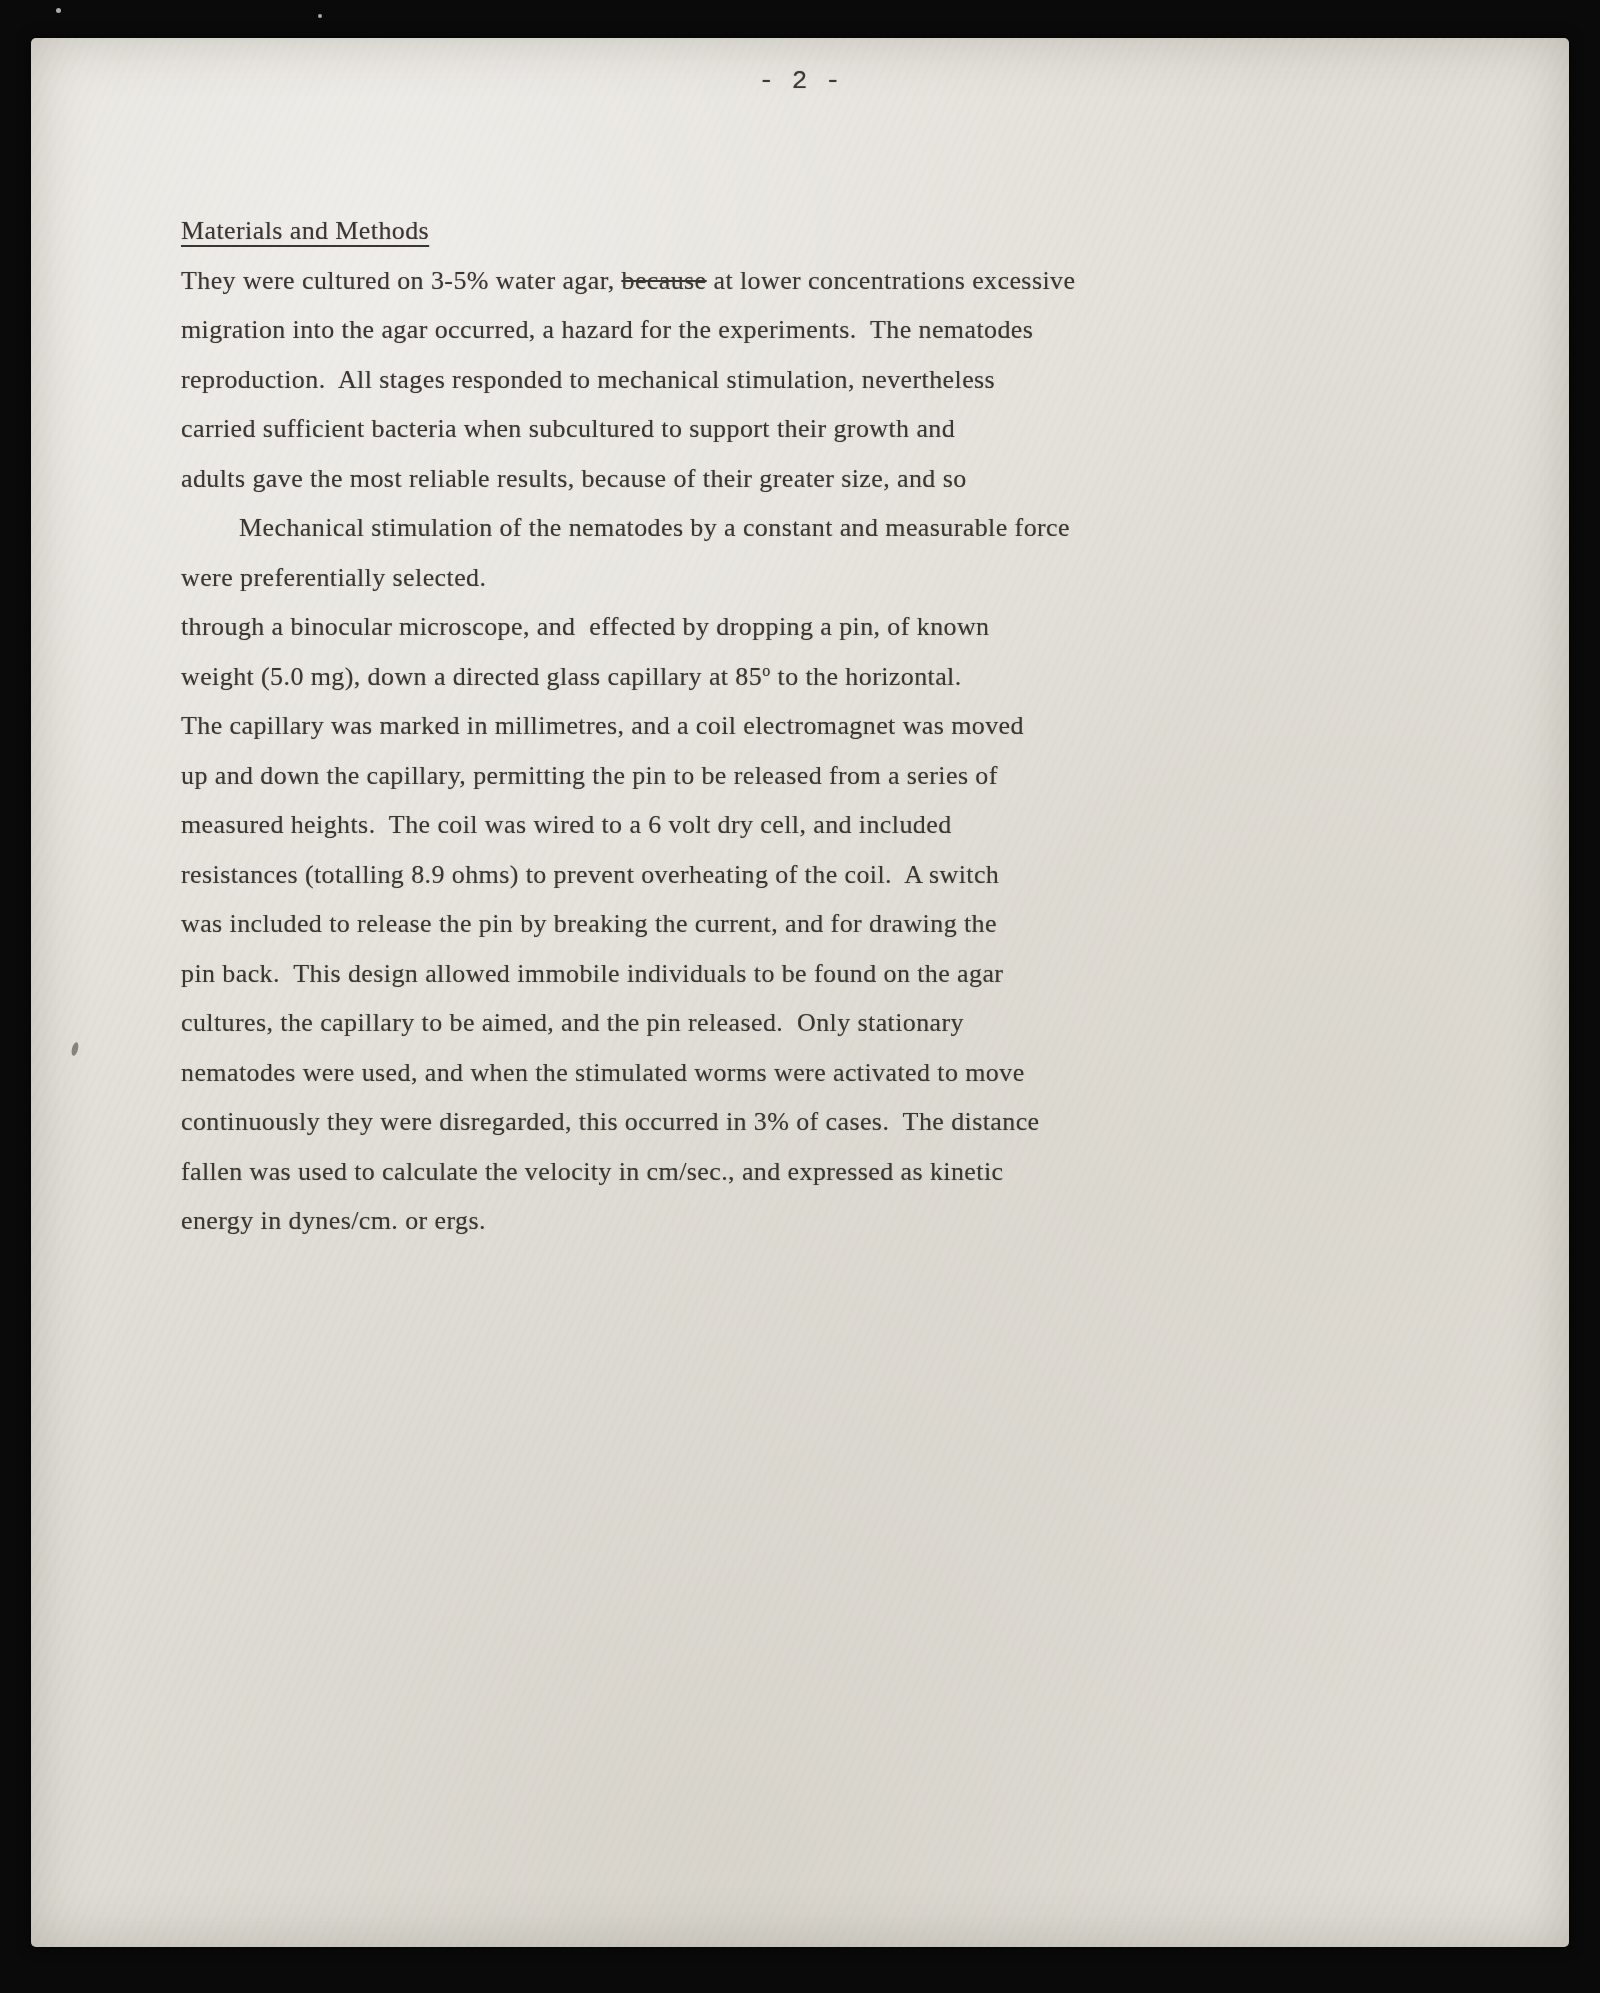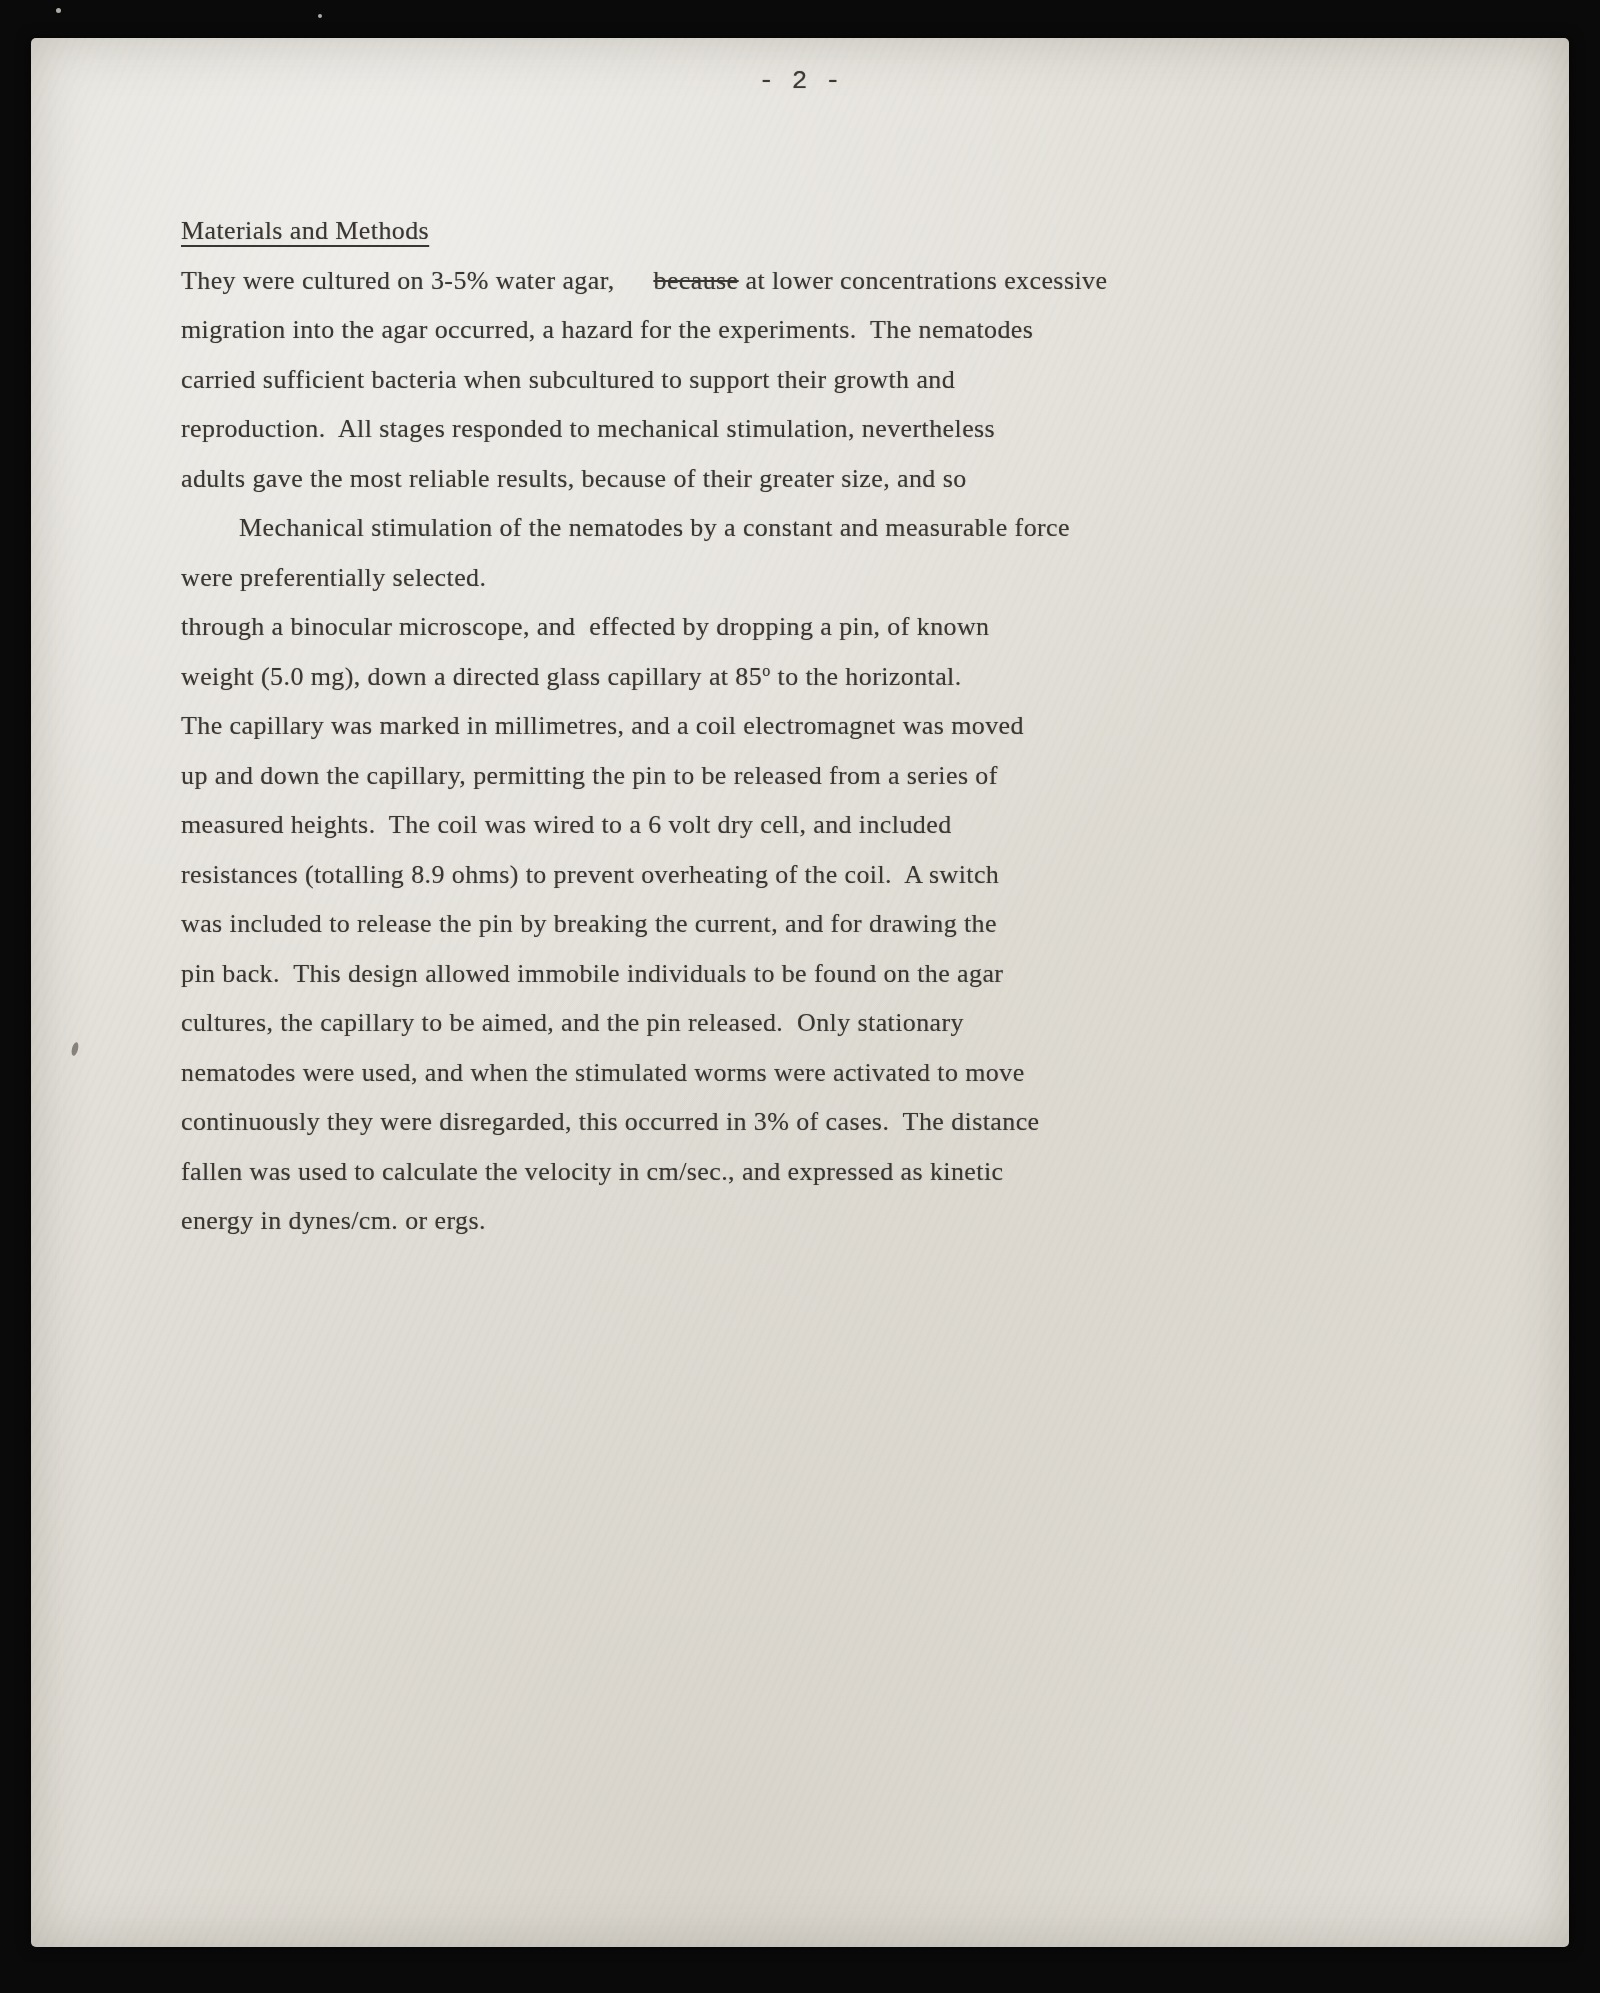--- a/index.html
+++ b/index.html
@@ -63,21 +63,21 @@
     height: 49.5px;
     line-height: 49.5px;
     white-space: pre;
   }
   .indent { text-indent: 58px; }
   .u {
     text-decoration: underline;
     text-underline-offset: 6px;
     text-decoration-thickness: 2px;
   }
-  .strike { text-decoration: line-through; text-decoration-thickness: 2px; margin-left: 32px; }
+  .strike { text-decoration: line-through; text-decoration-thickness: 2px; }
   .sup {
     font-size: 0.62em;
     position: relative;
     top: -0.55em;
   }
   .speck {
     position: absolute;
     left: 41px;
     top: 1004px;
     width: 6px;
@@ -102,22 +102,22 @@
     <div class="speck"></div>
 
     <div class="content">
 
       <div class="line"><span class="u">Materials and Methods</span></div>
 
 
       <div class="line"><span>They were cultured on 3-5% water agar, </span><span class="strike">because</span><span> at lower concentrations excessive</span></div>
 
       <div class="line">migration into the agar occurred, a hazard for the experiments.  The nematodes</div>
+      <div class="line">reproduction.  All stages responded to mechanical stimulation, nevertheless</div>
       <div class="line">carried sufficient bacteria when subcultured to support their growth and</div>
-      <div class="line">reproduction.  All stages responded to mechanical stimulation, nevertheless</div>
       <div class="line">adults gave the most reliable results, because of their greater size, and so</div>
       <div class="line indent">Mechanical stimulation of the nematodes by a constant and measurable force</div>
 
       <div class="line">were preferentially selected.</div>
       <div class="line">through a binocular microscope, and  effected by dropping a pin, of known</div>
 
       <div class="line"><span>weight (5.0 mg), down a directed glass capillary at 85</span><span class="sup">o</span><span> to the horizontal.</span></div>
 
       <div class="line">The capillary was marked in millimetres, and a coil electromagnet was moved</div>
       <div class="line">up and down the capillary, permitting the pin to be released from a series of</div>

